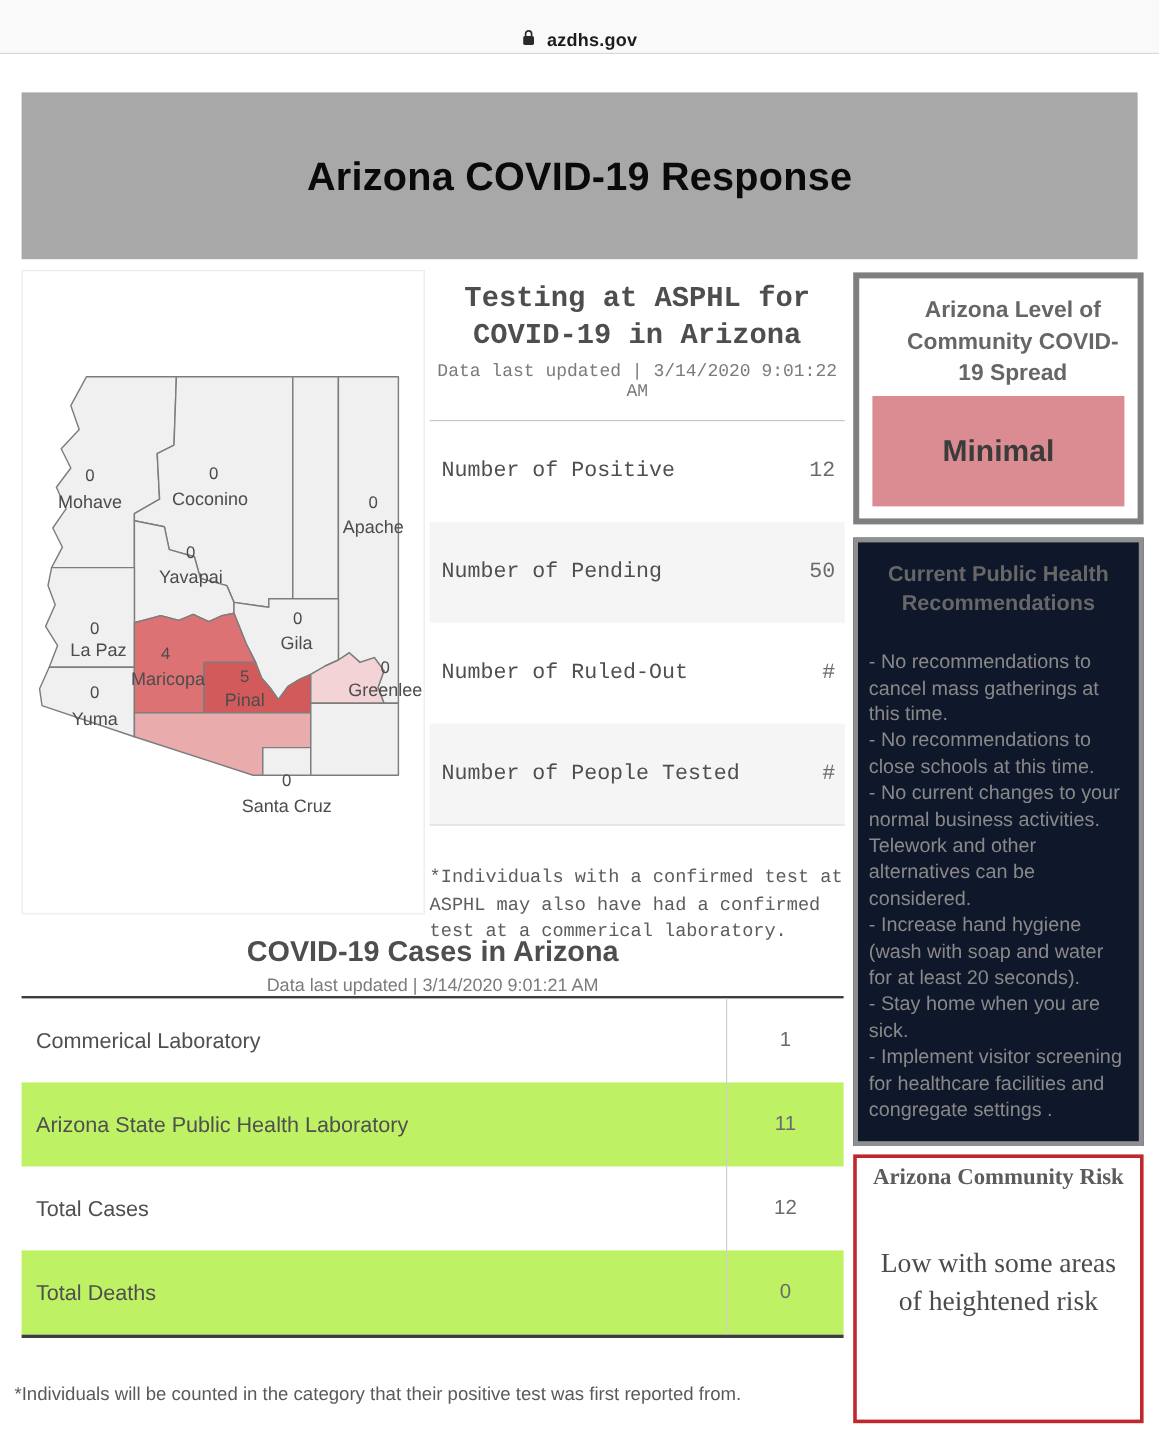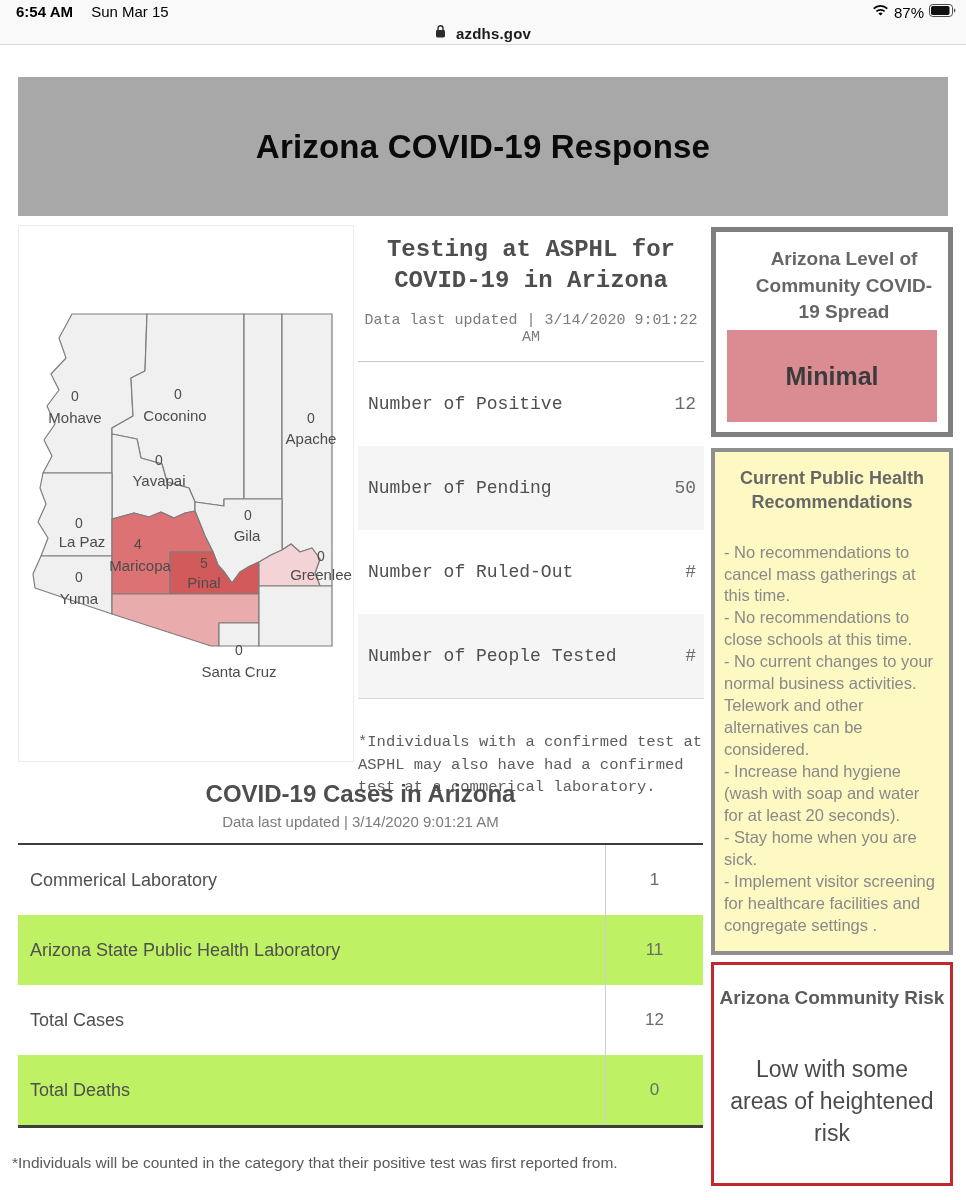--- a/index.html
+++ b/index.html
@@ -28,21 +28,21 @@
   .map-panel { position:absolute; left:18px; top:225px; width:336px; height:537px;
     border:1px solid #ececec; background:#fff; overflow:hidden; }
   .map-panel svg { display:block; }
   .map-panel text { fill:#4c4c4c; }
   .cname { font-size:15px; }
   .cnum  { font-size:14px; }
   
   .testing { position:absolute; left:358px; top:225px; width:346px;font-family:Liberation Mono, monospace; }
   .t-title { margin-top:10px; text-align:center; font-size:24px; font-weight:bold;
     color:#4e4e4e; line-height:1.28; }
-  .t-sub { margin-top:16px; text-align:center; font-size:15px; color:#7b7b7b; }
+  .t-sub { margin-top:5px; text-align:center; font-size:15px; color:#7b7b7b; }
   .t-divider { margin-top:15px; border-top:1px solid #c7c7c7; }
   .trow { height:84px; display:flex; align-items:center; }
   .trow.alt { background:#f5f5f5;gap:40px; }
   .trow .lbl { flex:1; padding-left:10px; font-size:18px; color:#4f4f4f; }
   .trow .val { padding-right:8px; font-size:18px; color:#6b6b6b; }
   .t-rows-end { border-top:1px solid #d8d8d8; }
   .t-footnote { margin-top:32px; font-size:15.5px; color:#5d5d5d; line-height:1.45; }
   
   .spread-box { position:absolute; left:711px; top:227px; width:242px; height:210px;
     border:5px solid #7f7f7f; background:#fff;padding-left:24px; }
@@ -50,66 +50,43 @@
     color:#666; line-height:1.4; }
   .spread-level { position:absolute; left:11px; right:11px; bottom:10px; height:92px;
     display:flex; align-items:center; justify-content:center; }
   .spread-level span { font-size:25px; font-weight:bold; color:#3b3b3b; }
   .recs-box { position:absolute; left:711px; top:448px; width:242px; height:507px;
     border:4px solid #8f8f8f; background:#c9c9c9; padding:14px 9px; }
   .recs-title { text-align:center; font-size:18px; font-weight:bold; color:#676767; line-height:1.35; }
   .recs-list { margin-top:27px; }
   .recs-item { font-size:16.5px; color:#898989; line-height:1.33; }
   .risk-box { position:absolute; left:711px; top:962px; width:242px; height:224px;
-    border:3px solid #c0282d; background:#fff; padding-top:20px; }
+    border:3px solid #c0282d; background:#fff; padding-top:4px;font-family:Liberation Serif, serif; }
   .risk-title { text-align:center; font-size:19px; font-weight:bold; color:#5c5c5c; line-height:1.35; }
   .risk-value { margin:42px 12px 0; text-align:center; font-size:23px; color:#4b4b4b; line-height:1.4; }
   
   .cases { position:absolute; left:18px; top:780px; width:685px; }
   .c-title { text-align:center; font-size:24px; font-weight:bold; color:#4e4e4e; }
   .c-sub { margin-top:5px; text-align:center; font-size:15px; color:#7b7b7b; }
-  .c-table { margin-top:13px; border-top:2px solid #3d3d3d; border-bottom:3px solid #3d3d3d; }
+  .c-table { border-top:2px solid #3d3d3d; border-bottom:3px solid #3d3d3d; }
   .crow { height:70px; display:flex; align-items:stretch; }
   .crow.alt { background:#bef264; }
   .crow .lbl { flex:1; display:flex; align-items:center; padding-left:12px;
     font-size:18px; color:#4f4f4f; }
   .crow .valcell { width:98px; border-left:1px solid #cfcfcf; display:flex;
     align-items:center; justify-content:center; font-size:17px; color:#6b6b6b; }
   .page-footnote { position:absolute; left:12px; top:1154px; width:700px;
     font-size:15.5px; color:#5a5a5a; }
 </style>
 </head>
 <body>
 
 <div class="screen">
 
   <div class="chrome">
-    <div class="statusbar">
-      <div class="sb-left">
-        <span class="sb-time">6:54 AM</span>
-        <span class="sb-date">Sun Mar 15</span>
-      </div>
-      <div class="sb-right">
-        <span>
-          <svg width="17" height="13" viewBox="0 0 17 13">
-            <path d="M8.5 11.6 L6.4 9.4 a3.2 3.2 0 0 1 4.2 0 Z" fill="#000"></path>
-            <path d="M4.4 7.4 a6 6 0 0 1 8.2 0" fill="none" stroke="#000" stroke-width="1.7"></path>
-            <path d="M1.7 4.6 a9.8 9.8 0 0 1 13.6 0" fill="none" stroke="#000" stroke-width="1.7"></path>
-          </svg>
-        </span>
-        <span class="sb-batt-pct">87%</span>
-        <span>
-          <svg width="27" height="13" viewBox="0 0 27 13">
-            <rect x="0.5" y="0.5" width="23" height="12" rx="3.2" fill="none" stroke="#4a4a4a"></rect>
-            <rect x="2" y="2" width="18.5" height="9" rx="1.8" fill="#111"></rect>
-            <path d="M25 4.2 a2.6 2.6 0 0 1 0 4.6 Z" fill="#4a4a4a"></path>
-          </svg>
-        </span>
-      </div>
-    </div>
     <div class="urlbar">
       <span>
         <svg width="11" height="14" viewBox="0 0 11 14">
           <rect x="1" y="6" width="9" height="7.5" rx="1.4" fill="#2a2a2a"></rect>
           <path d="M3 6 V4.2 a2.5 2.5 0 0 1 5 0 V6" fill="none" stroke="#2a2a2a" stroke-width="1.4"></path>
         </svg>
       </span>
       <span class="url-text">azdhs.gov</span>
     </div>
   </div>
@@ -189,21 +166,21 @@
     <div class="t-footnote">*Individuals with a confirmed test at ASPHL may also have had a confirmed test at a commerical laboratory.</div>
   </div>
 
   <div class="spread-box" style="border-color: rgb(127, 127, 127);">
     <div class="spread-title">Arizona Level of Community COVID-19 Spread</div>
     <div class="spread-level" id="spread-level" style="background: rgb(219, 140, 146);">
       <span>Minimal</span>
     </div>
   </div>
 
-  <div class="recs-box" style="background: #fef9c3;">
+  <div class="recs-box" style="background: #0f172a;">
     <div class="recs-title">Current Public Health Recommendations</div>
     <div class="recs-list" id="rec-list">
         <div class="recs-item">- No recommendations to cancel mass gatherings at this time.</div>
         <div class="recs-item">- No recommendations to close schools at this time.</div>
         <div class="recs-item">- No current changes to your normal business activities. Telework and other alternatives can be considered.</div>
         <div class="recs-item">- Increase hand hygiene (wash with soap and water for at least 20 seconds).</div>
         <div class="recs-item">- Stay home when you are sick.</div>
         <div class="recs-item">- Implement visitor screening for healthcare facilities and congregate settings .</div>
       </div>
   </div>

